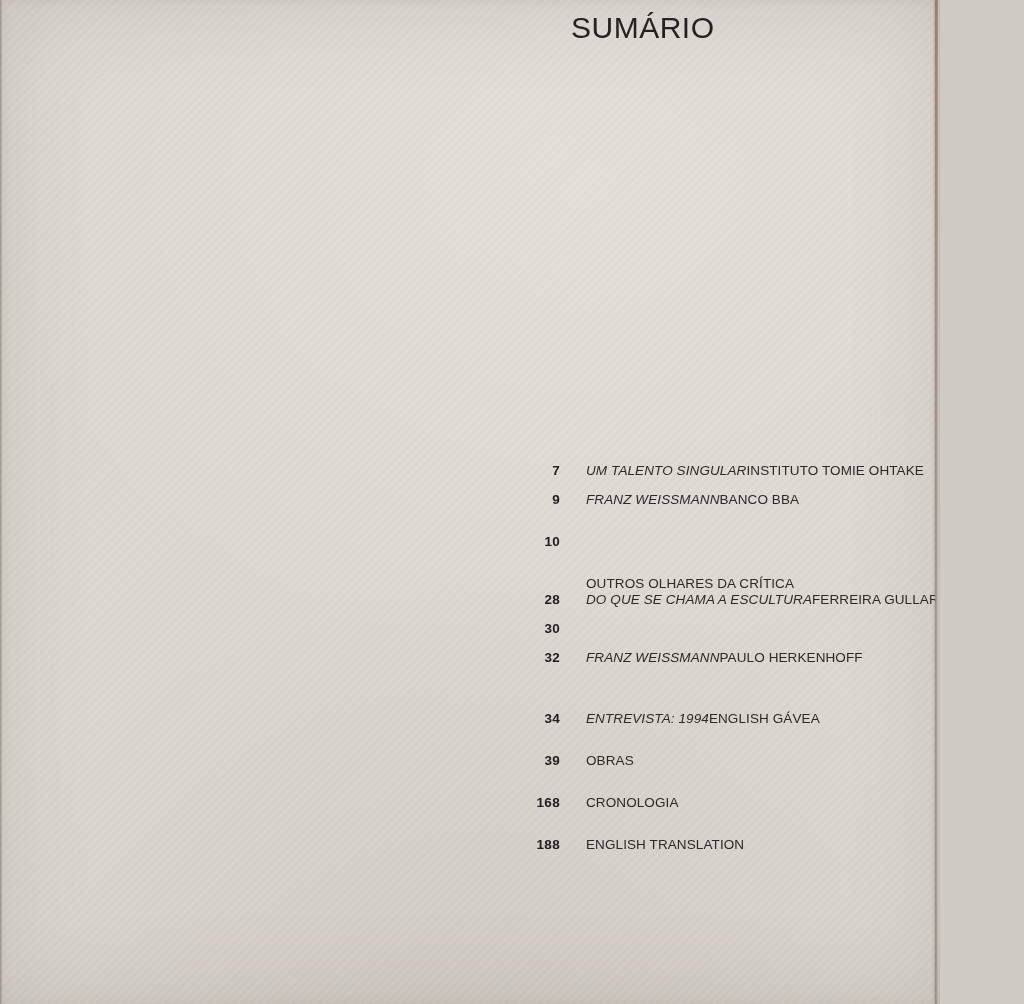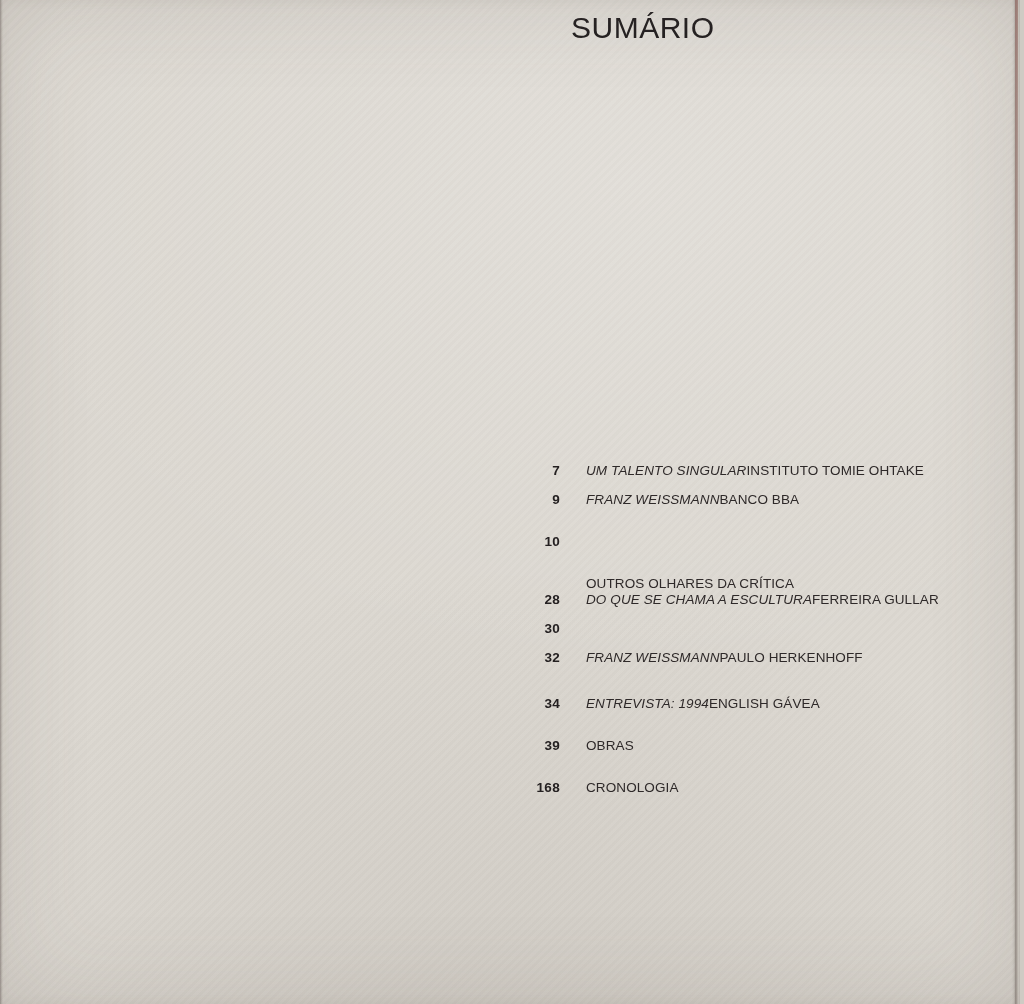--- a/index.html
+++ b/index.html
@@ -8,21 +8,21 @@
     --ink-strong:#242021;
     --edge-red:#a4766f;
   }
   html,body{margin:0;padding:0;}
   body{
     width:1024px;height:1004px;overflow:hidden;
     font-family:"Liberation Sans",sans-serif;
     background:#cfcbc4;
   }
   .page{
-    position:relative;width:1020px;height:1004px;
+    position:relative;width:940px;height:1004px;
     background:
       radial-gradient(120% 90% at 62% 18%, rgba(255,255,255,0.18) 0%, rgba(255,255,255,0) 55%),
       radial-gradient(140% 120% at 50% 110%, rgba(90,80,70,0.10) 0%, rgba(90,80,70,0) 45%),
       repeating-linear-gradient(135deg, rgba(255,255,255,0.018) 0 3px, rgba(40,35,30,0.014) 3px 6px),
       var(--paper);
   }
   .page::after{
     content:"";position:absolute;inset:0;pointer-events:none;
     box-shadow:
       inset 0 0 90px rgba(95,85,75,0.17),
@@ -50,21 +50,21 @@
     line-height:30px;color:var(--ink-strong);
   }
   .toc{
     position:absolute;left:500px;top:464px;
     display:flex;flex-direction:column;
     color:var(--ink);
     font-size:13.5px;line-height:13px;letter-spacing:0.1px;
   }
   .toc-section{margin:13px 0 0 0;}
   .toc-section:first-child{margin-top:0;}
-  .toc-section:nth-of-type(4){margin-top:17px;}
+  .toc-section:nth-of-type(4){margin-top:32px;}
   .toc-heading{margin-bottom:3px;padding-left:86px;}
   .toc-entry{display:flex;margin-bottom:16px;}
   .num{
     width:60px;flex:0 0 60px;text-align:right;
     font-weight:700;color:var(--ink-strong);letter-spacing:0.3px;
   }
   .txt{display:flex;flex-direction:row;margin-left:26px;}
   .t.italic{font-style:italic;}
   .a{margin-top:0;}
 </style>
@@ -133,16 +133,24 @@
         </div>
       </section>
       <section class="toc-section">
         <div class="toc-entry">
           <span class="num">168</span>
           <span class="txt">
             <span class="t">CRONOLOGIA</span>
           </span>
         </div>
       </section>
+      <section class="toc-section">
+        <div class="toc-entry">
+          <span class="num">188</span>
+          <span class="txt">
+            <span class="t">ENGLISH TRANSLATION</span>
+          </span>
+        </div>
+      </section>
     </main>
   <div class="edge-left"></div>
   <div class="edge-right"></div>
 </div>
 
 </body></html>

